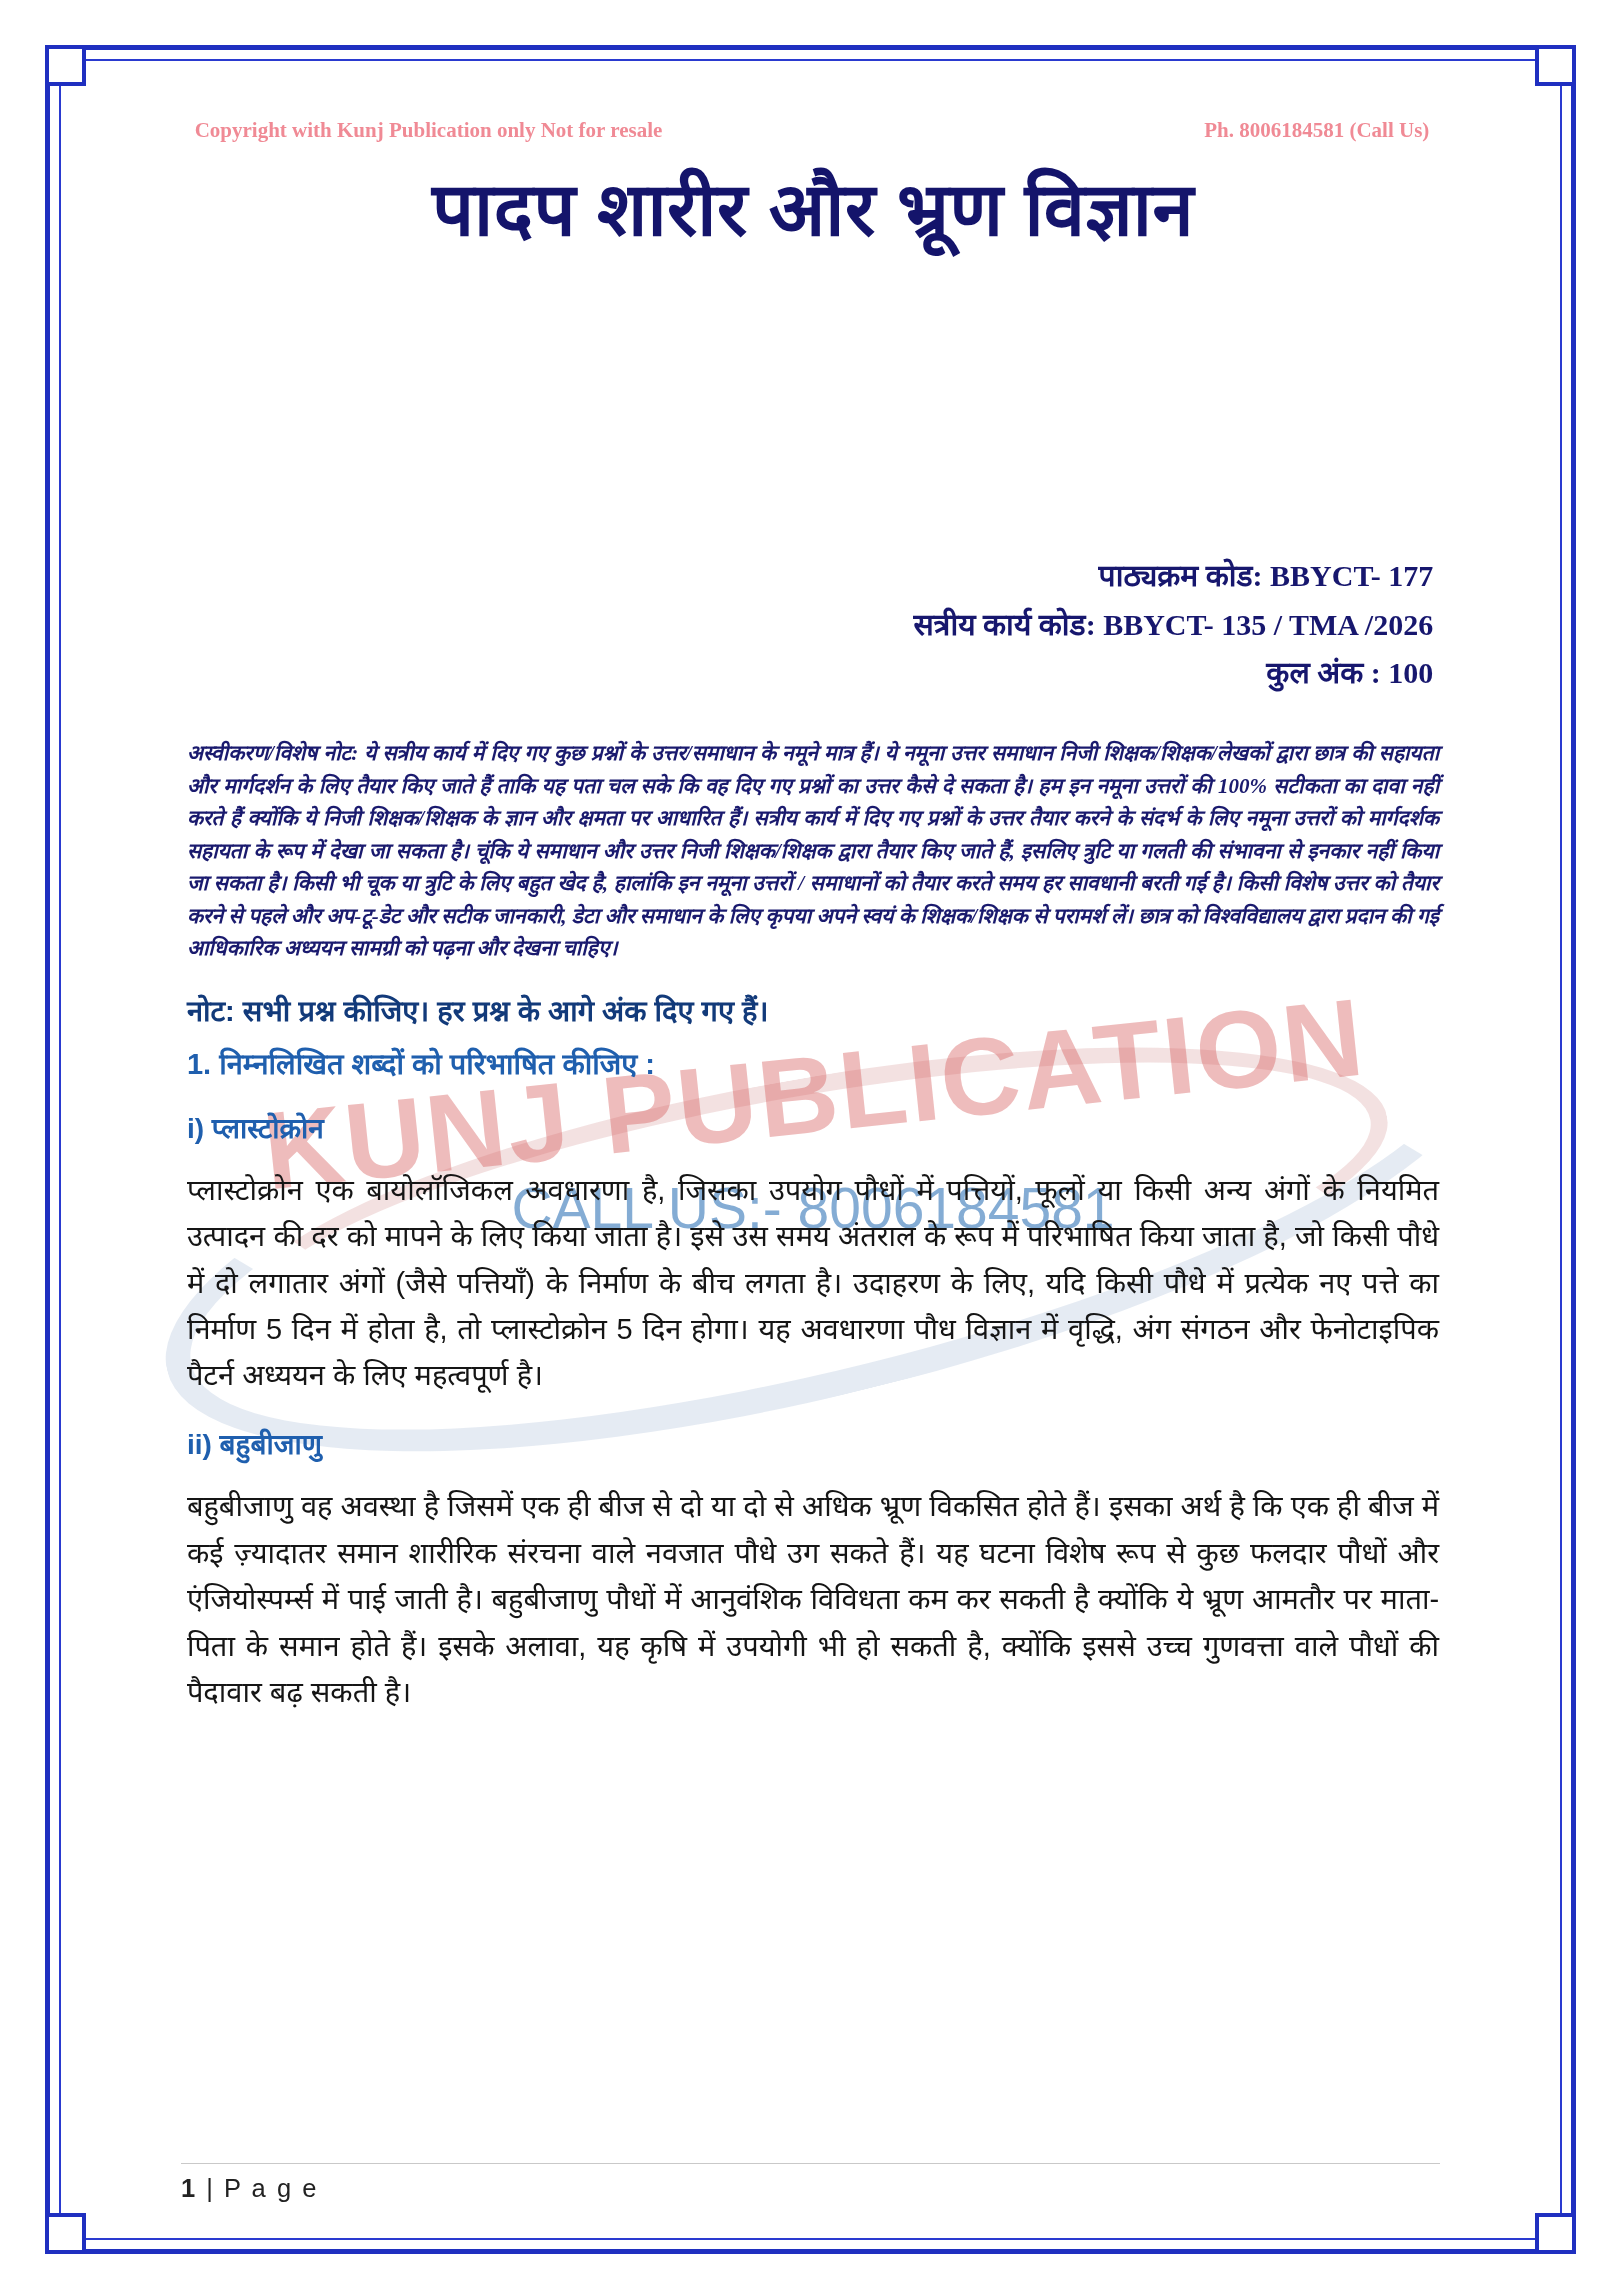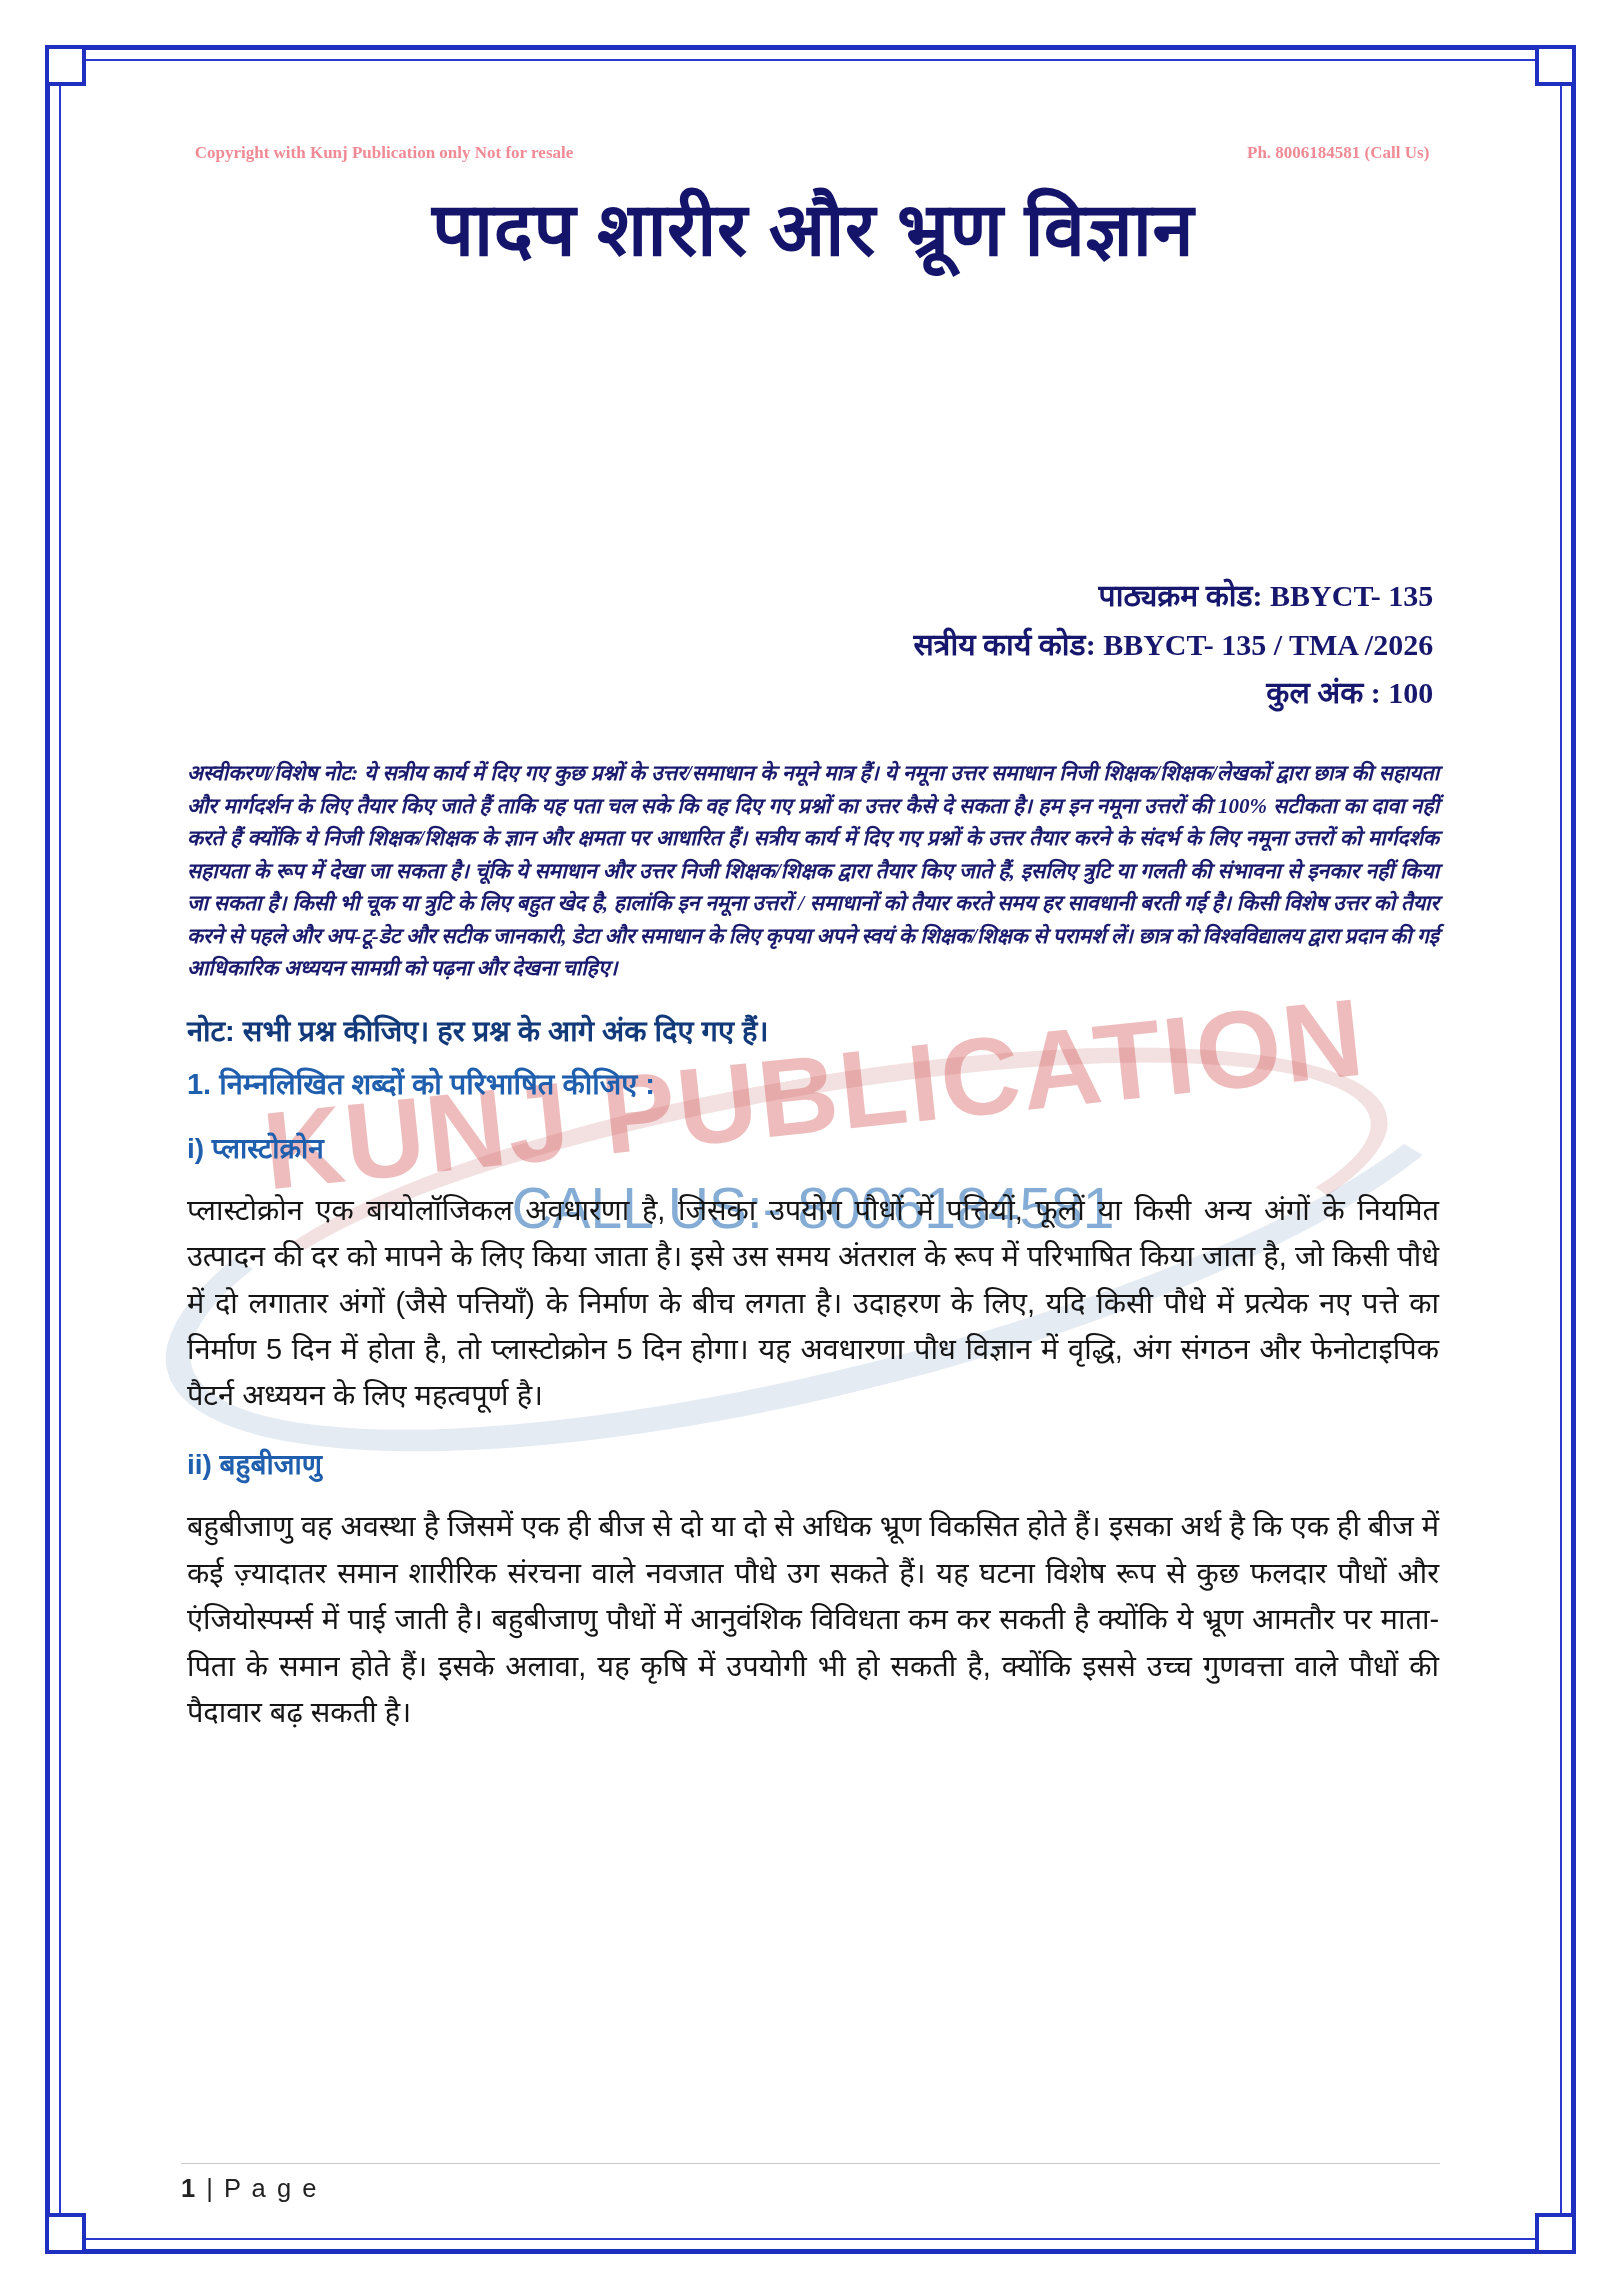--- a/index.html
+++ b/index.html
@@ -114,25 +114,24 @@
     width: 1264px;
     z-index: 3;
   }
 
   .copyright {
     display: flex;
     justify-content: space-between;
     align-items: baseline;
     font-family: "Liberation Serif", serif;
     font-weight: bold;
-    font-size: 17px;
+    font-size: 21px;
     color: #f08a95;
     padding: 0 15.7px 0 13.7px;
     margin-bottom: 17.6px;
-    margin-top: 25px;
   }
 
   .doc-title {
     text-align: center;
     font-family: "Liberation Sans", sans-serif;
     font-weight: bold;
     font-size: 74px;
     line-height: 1.32;
     color: #14146b;
     margin: 5.9px 39px 0 39px;
@@ -245,21 +244,21 @@
   <div class="content">
 
     <div class="copyright">
       <span>Copyright with Kunj Publication only Not for resale</span>
       <span>Ph. 8006184581 (Call Us)</span>
     </div>
 
     <div class="doc-title">पादप शारीर और भ्रूण विज्ञान</div>
 
     <div class="codes">
-      <div>पाठ्यक्रम कोड: BBYCT- 135</div>
+      <div>पाठ्यक्रम कोड: BBYCT- 177</div>
       <div>सत्रीय कार्य कोड: BBYCT- 135 / TMA /2026</div>
       <div>कुल अंक : 100</div>
     </div>
 
     <div class="disclaimer">अस्वीकरण/विशेष नोट: ये सत्रीय कार्य में दिए गए कुछ प्रश्नों के उत्तर/समाधान के नमूने मात्र हैं। ये नमूना उत्तर समाधान निजी शिक्षक/शिक्षक/लेखकों द्वारा छात्र की सहायता और मार्गदर्शन के लिए तैयार किए जाते हैं ताकि यह पता चल सके कि वह दिए गए प्रश्नों का उत्तर कैसे दे सकता है। हम इन नमूना उत्तरों की 100% सटीकता का दावा नहीं करते हैं क्योंकि ये निजी शिक्षक/शिक्षक के ज्ञान और क्षमता पर आधारित हैं। सत्रीय कार्य में दिए गए प्रश्नों के उत्तर तैयार करने के संदर्भ के लिए नमूना उत्तरों को मार्गदर्शक सहायता के रूप में देखा जा सकता है। चूंकि ये समाधान और उत्तर निजी शिक्षक/शिक्षक द्वारा तैयार किए जाते हैं, इसलिए त्रुटि या गलती की संभावना से इनकार नहीं किया जा सकता है। किसी भी चूक या त्रुटि के लिए बहुत खेद है, हालांकि इन नमूना उत्तरों / समाधानों को तैयार करते समय हर सावधानी बरती गई है। किसी विशेष उत्तर को तैयार करने से पहले और अप-टू-डेट और सटीक जानकारी, डेटा और समाधान के लिए कृपया अपने स्वयं के शिक्षक/शिक्षक से परामर्श लें। छात्र को विश्वविद्यालय द्वारा प्रदान की गई आधिकारिक अध्ययन सामग्री को पढ़ना और देखना चाहिए।</div>
 
     <div class="note-line">नोट: सभी प्रश्न कीजिए। हर प्रश्न के आगे अंक दिए गए हैं।</div>
 
     <div class="q-main">1. निम्नलिखित शब्दों को परिभाषित कीजिए :</div>
 

